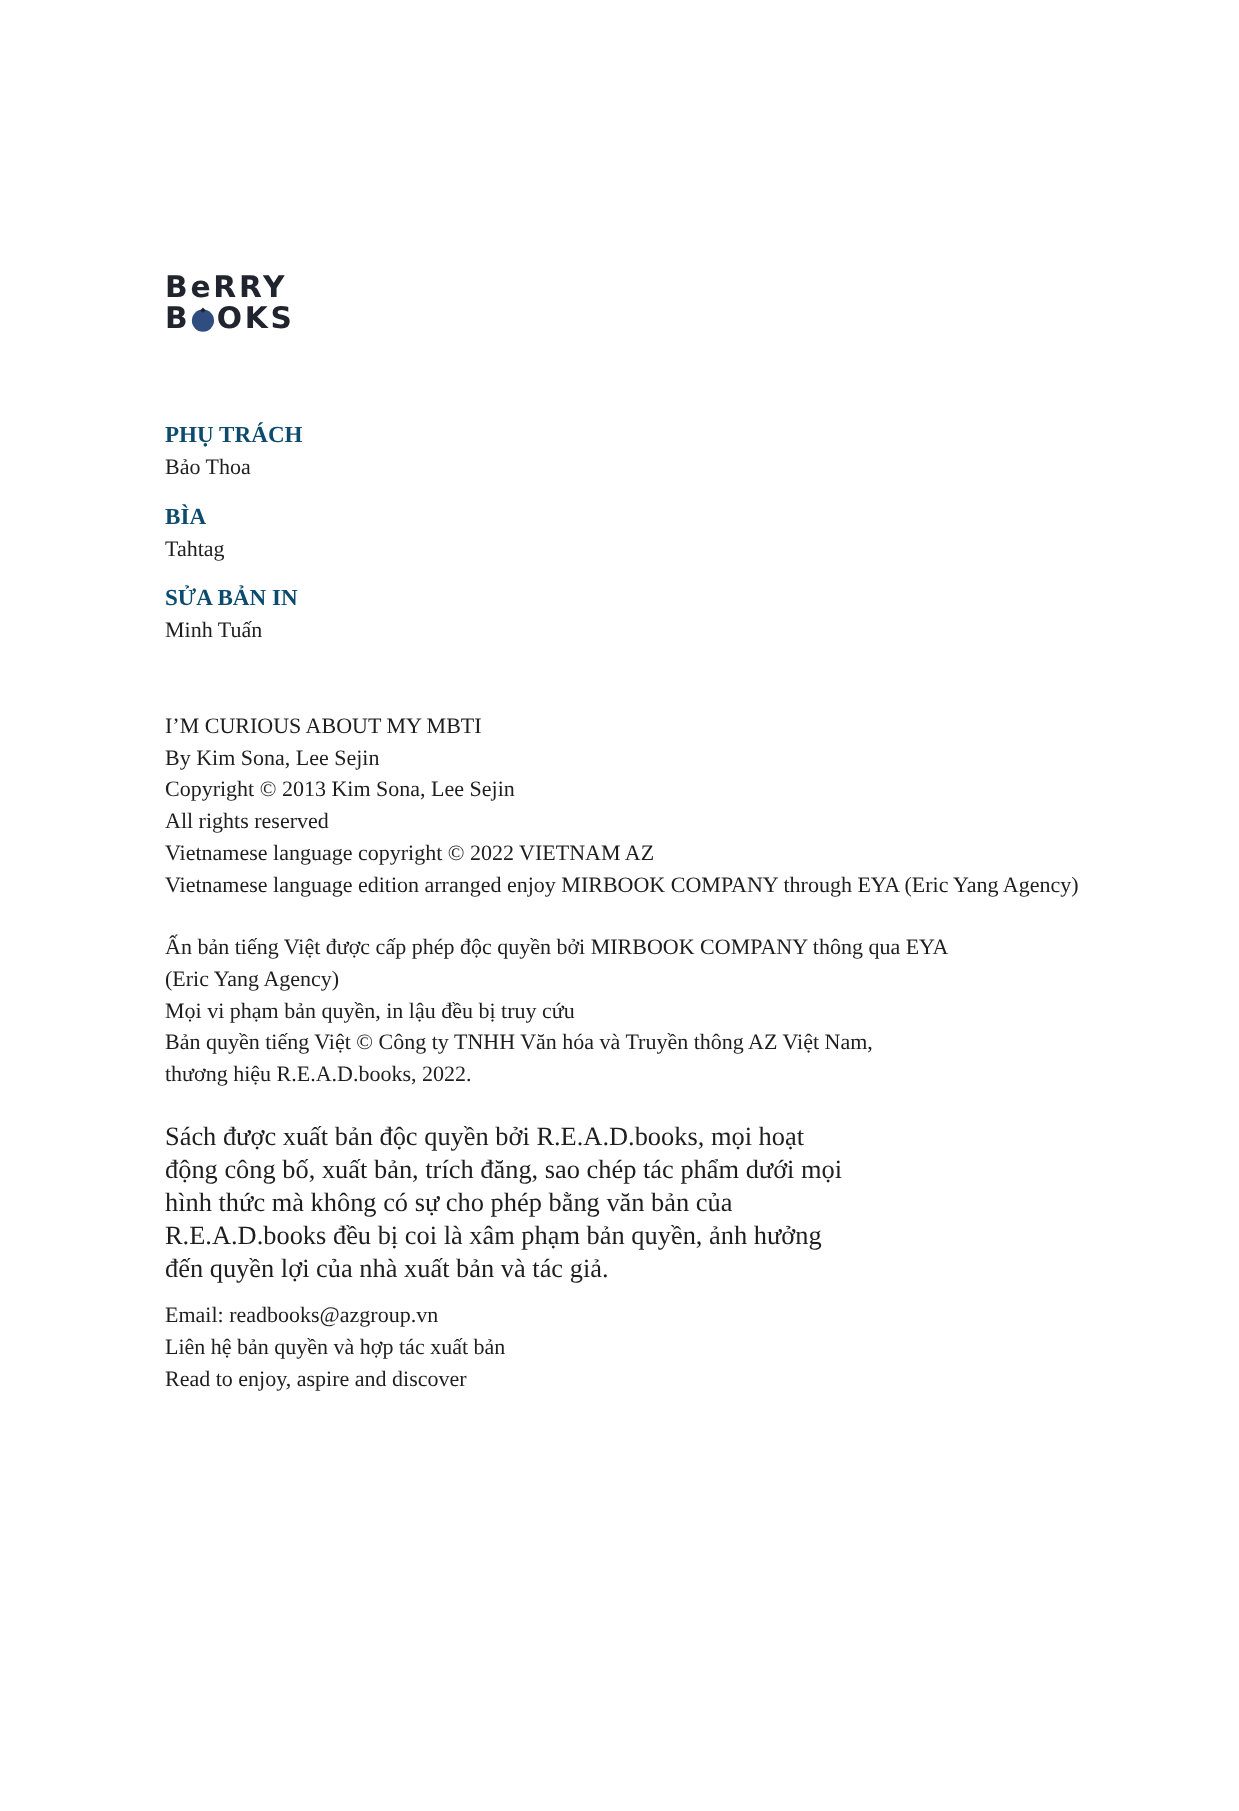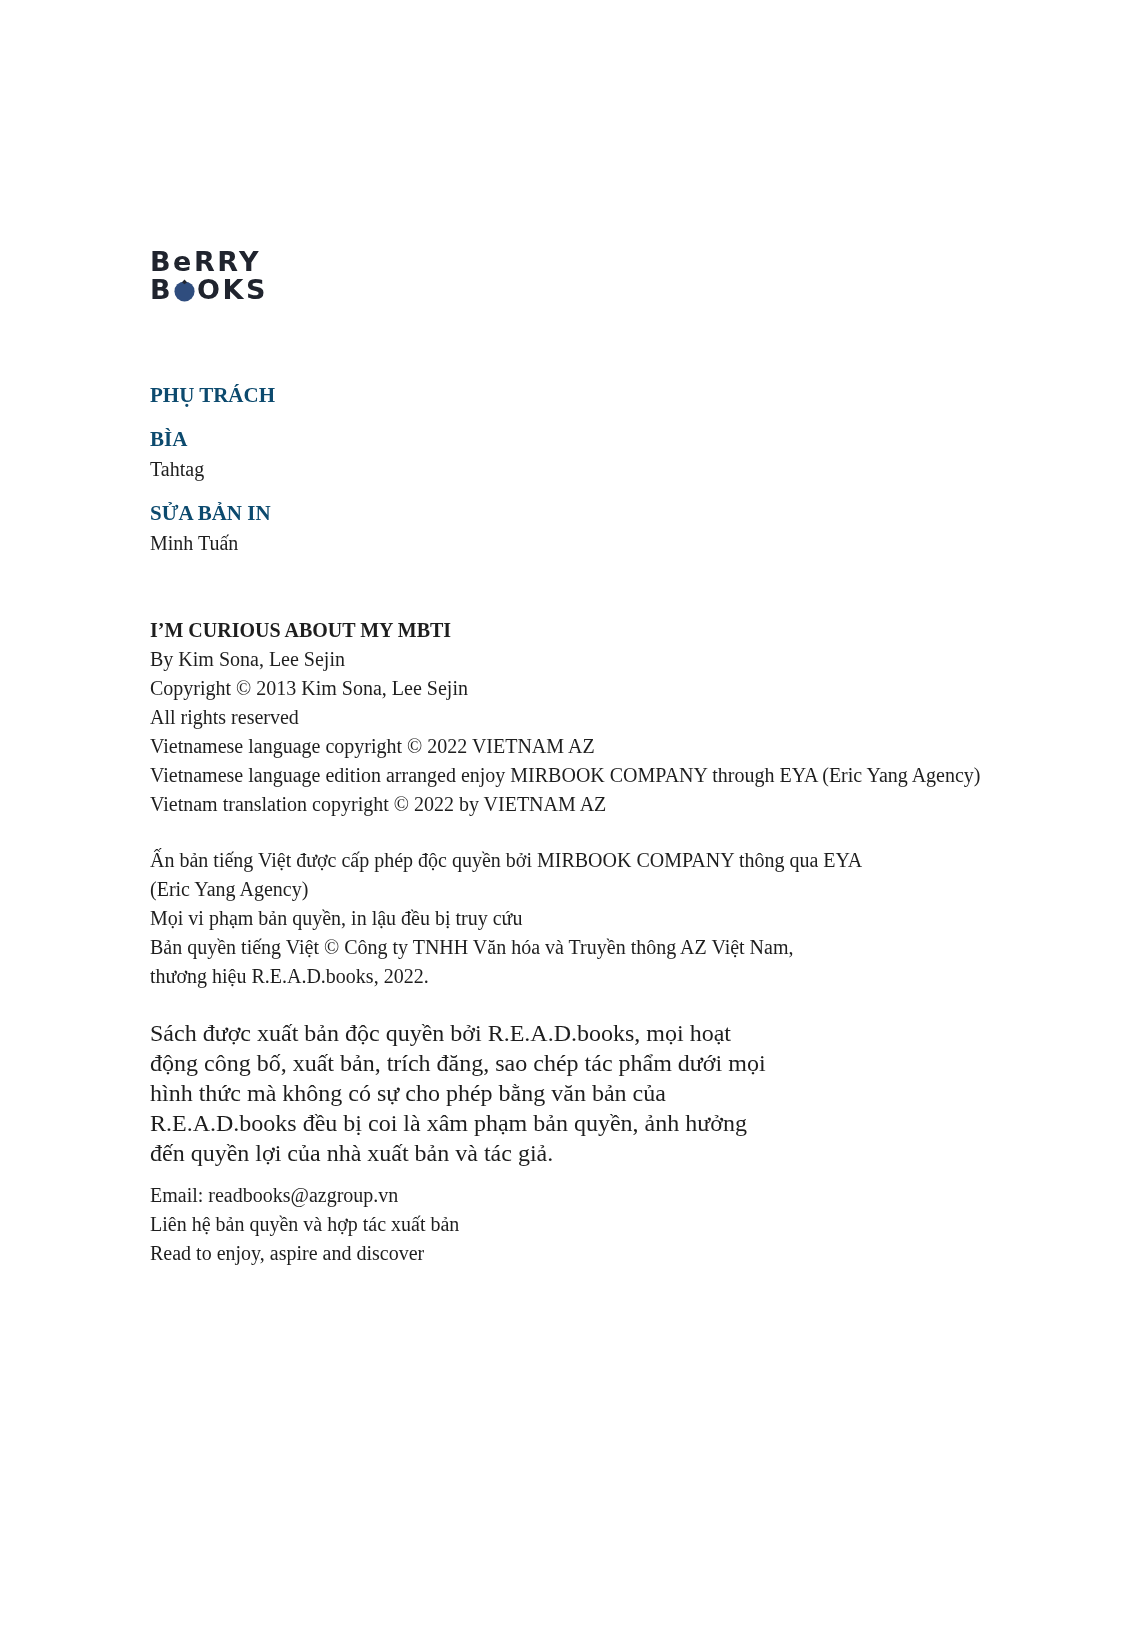--- a/index.html
+++ b/index.html
@@ -58,21 +58,21 @@
     line-height: 30px;
   }
 
   
   .block { margin-bottom: 27px; }
   .line {
     font-size: 20px;
     line-height: 29px;
     white-space: nowrap;
   }
-  .line.bold { font-weight: bold; }
+  .line.bold { font-weight: normal; }
   .para {
     font-size: 24px;
     line-height: 30px;
     max-width: 790px;
     margin: 0 0 13px 0;
   }
 </style>
 </head>
 <body>
 
@@ -88,39 +88,39 @@
             <path class="calyx" d="M12 0.5 L14.6 3.4 L12 5.6 L9.4 3.4 Z"></path>
           </svg>
         </span>
         <span>OKS</span>
     </div>
   </div>
 
   <div class="credits">
     <div class="credit">
       <div class="credit-label">PHỤ TRÁCH</div>
+      <div class="credit-value">Bảo Thoa</div>
     </div>
     <div class="credit">
       <div class="credit-label">BÌA</div>
       <div class="credit-value">Tahtag</div>
     </div>
     <div class="credit">
       <div class="credit-label">SỬA BẢN IN</div>
       <div class="credit-value">Minh Tuấn</div>
     </div>
   </div>
 
   <div class="block">
     <div class="line bold">I’M CURIOUS ABOUT MY MBTI</div>
     <div class="line">By Kim Sona, Lee Sejin</div>
     <div class="line">Copyright © 2013 Kim Sona, Lee Sejin</div>
     <div class="line">All rights reserved</div>
     <div class="line">Vietnamese language copyright © 2022 VIETNAM AZ</div>
     <div class="line">Vietnamese language edition arranged enjoy MIRBOOK COMPANY through EYA (Eric Yang Agency)</div>
-    <div class="line">Vietnam translation copyright © 2022 by VIETNAM AZ</div>
   </div>
 
   <div class="block">
     <div class="line">Ấn bản tiếng Việt được cấp phép độc quyền bởi MIRBOOK COMPANY thông qua EYA</div>
     <div class="line">(Eric Yang Agency)</div>
     <div class="line">Mọi vi phạm bản quyền, in lậu đều bị truy cứu</div>
     <div class="line">Bản quyền tiếng Việt © Công ty TNHH Văn hóa và Truyền thông AZ Việt Nam,</div>
     <div class="line">thương hiệu R.E.A.D.books, 2022.</div>
   </div>
 

